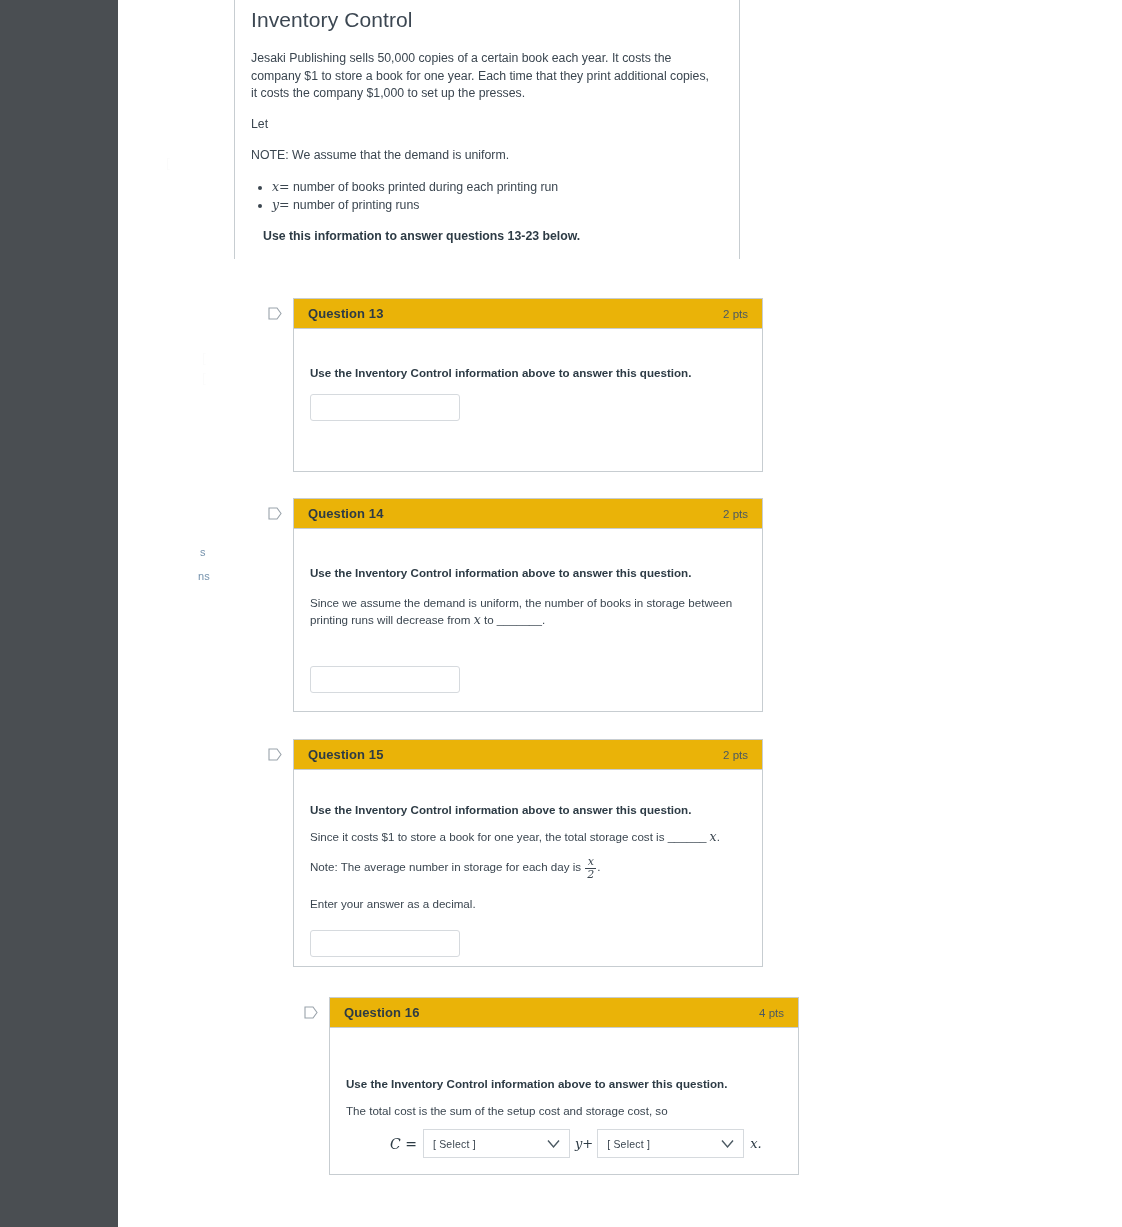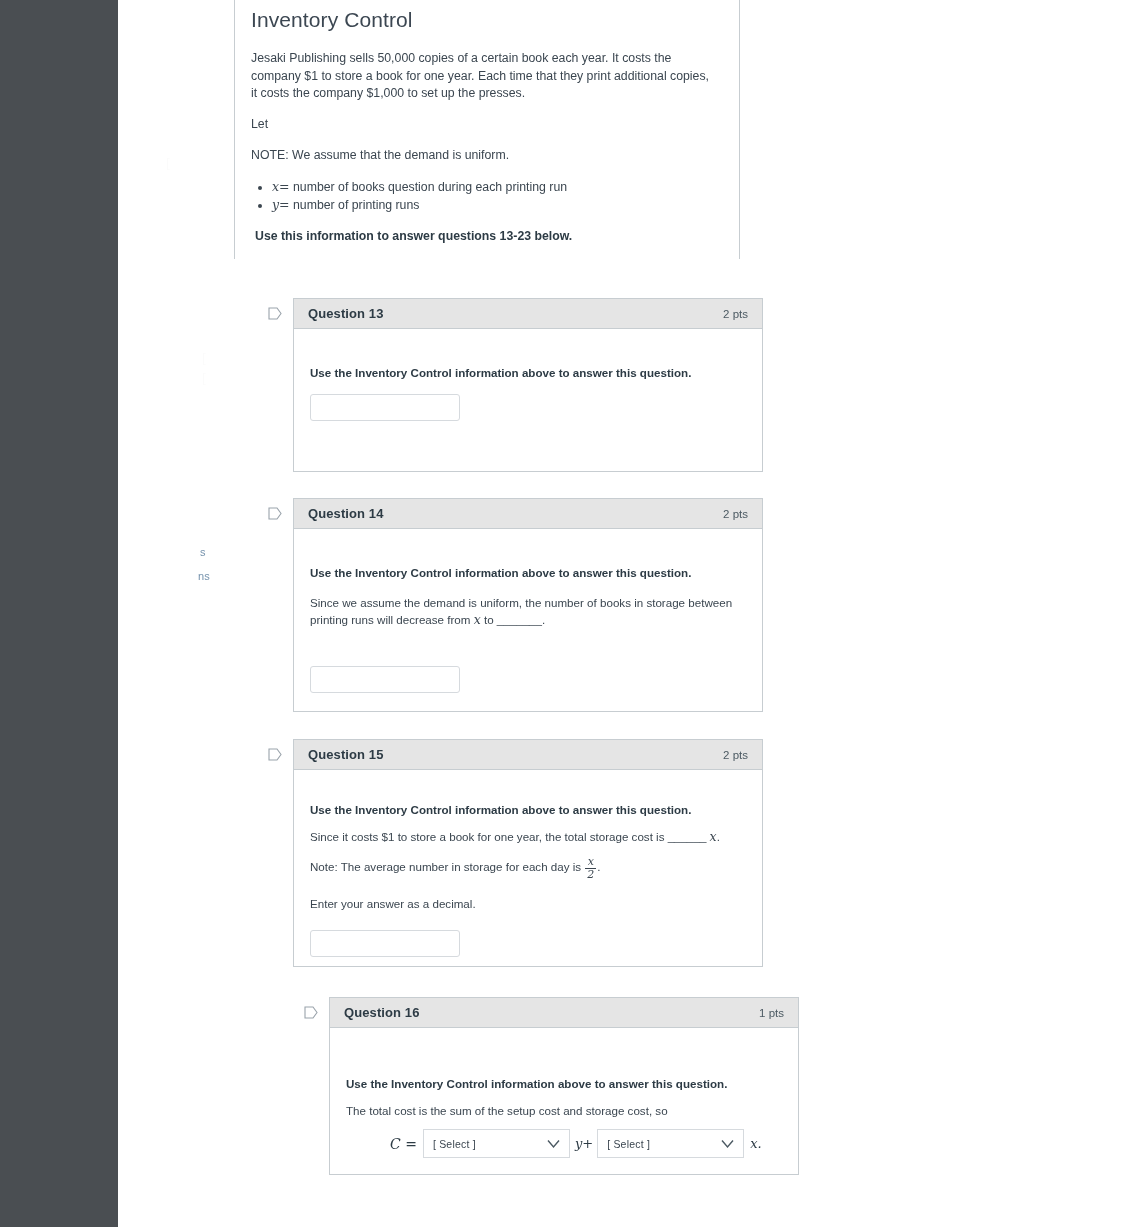--- a/index.html
+++ b/index.html
@@ -90,21 +90,21 @@
     font-size: 12.3px;
     line-height: 17.7px;
     color: #3b4650;
     margin: 0;
   }
   .stimulus-strong {
     font-size: 12.3px;
     line-height: 17.7px;
     font-weight: 700;
     color: #2d3b45;
-    margin: 4px;
+    margin: 12px;
   }
 
   
   .mi {
     font-family: "DejaVu Serif", serif;
     font-style: italic;
     font-size: 12.5px;
   }
   .meq {
     font-family: "DejaVu Serif", serif;
@@ -137,21 +137,21 @@
   }
   .q-flag {
     position: absolute;
     left: -26px;
     top: 8px;
     width: 14px;
     height: 13px;
   }
   .q-head {
     height: 30px;
-    background: #e5e5e5;
+    background: #eab308;
     border-bottom: 1px solid #c7cdd1;
     display: flex;
     align-items: center;
     justify-content: space-between;
     padding: 0 14px 0 14px;
     box-sizing: border-box;
   }
   .q-title {
     font-size: 13px;
     font-weight: 700;
@@ -268,21 +268,21 @@
       <h1 class="stimulus-title">Inventory Control</h1>
 
       <p class="stimulus-p">Jesaki Publishing sells 50,000 copies of a certain book each year.  It costs the company $1 to store a book for one year.  Each time that they print additional copies, it costs the company $1,000 to set up the presses.</p>
 
       <p class="stimulus-p">Let</p>
 
       <p class="stimulus-p">NOTE: We assume that the demand is uniform.</p>
 
       <ul class="stimulus-list">
         <li>
-          <span class="mi">x</span><span class="meq">=</span>&nbsp;<span>number of books question during each printing run</span>
+          <span class="mi">x</span><span class="meq">=</span>&nbsp;<span>number of books printed during each printing run</span>
         </li>
         <li>
           <span class="mi">y</span><span class="meq">=</span>&nbsp;<span>number of printing runs</span>
         </li>
       </ul>
 
       <p class="stimulus-strong">Use this information to answer questions 13-23 below.</p>
     </div>
   </div>
 
@@ -346,21 +346,21 @@
   </div>
 
   <div class="q-card" style="left:175px; top:997px; height:178px;margin-left:36px;">
 
     <svg class="q-flag" viewBox="0 0 14 13">
       <path d="M1 1 H9 L13 6.5 L9 12 H1 Z" fill="none" stroke="#9aa3ab" stroke-width="1.1"></path>
     </svg>
 
     <div class="q-head">
       <span class="q-title">Question 16</span>
-      <span class="q-points">1 pts</span>
+      <span class="q-points">4 pts</span>
     </div>
 
     <div class="q-body" style="padding-top:48px;">
       <p class="q-prompt" style="margin-bottom:10px;">Use the Inventory Control information above to answer this question.</p>
       <p class="q-text" style="margin-bottom:0;">The total cost is the sum of the setup cost and storage cost, so</p>
 
       <div class="formula-row">
         <span class="formula-lead">C =</span>
 
         <div class="sel">

